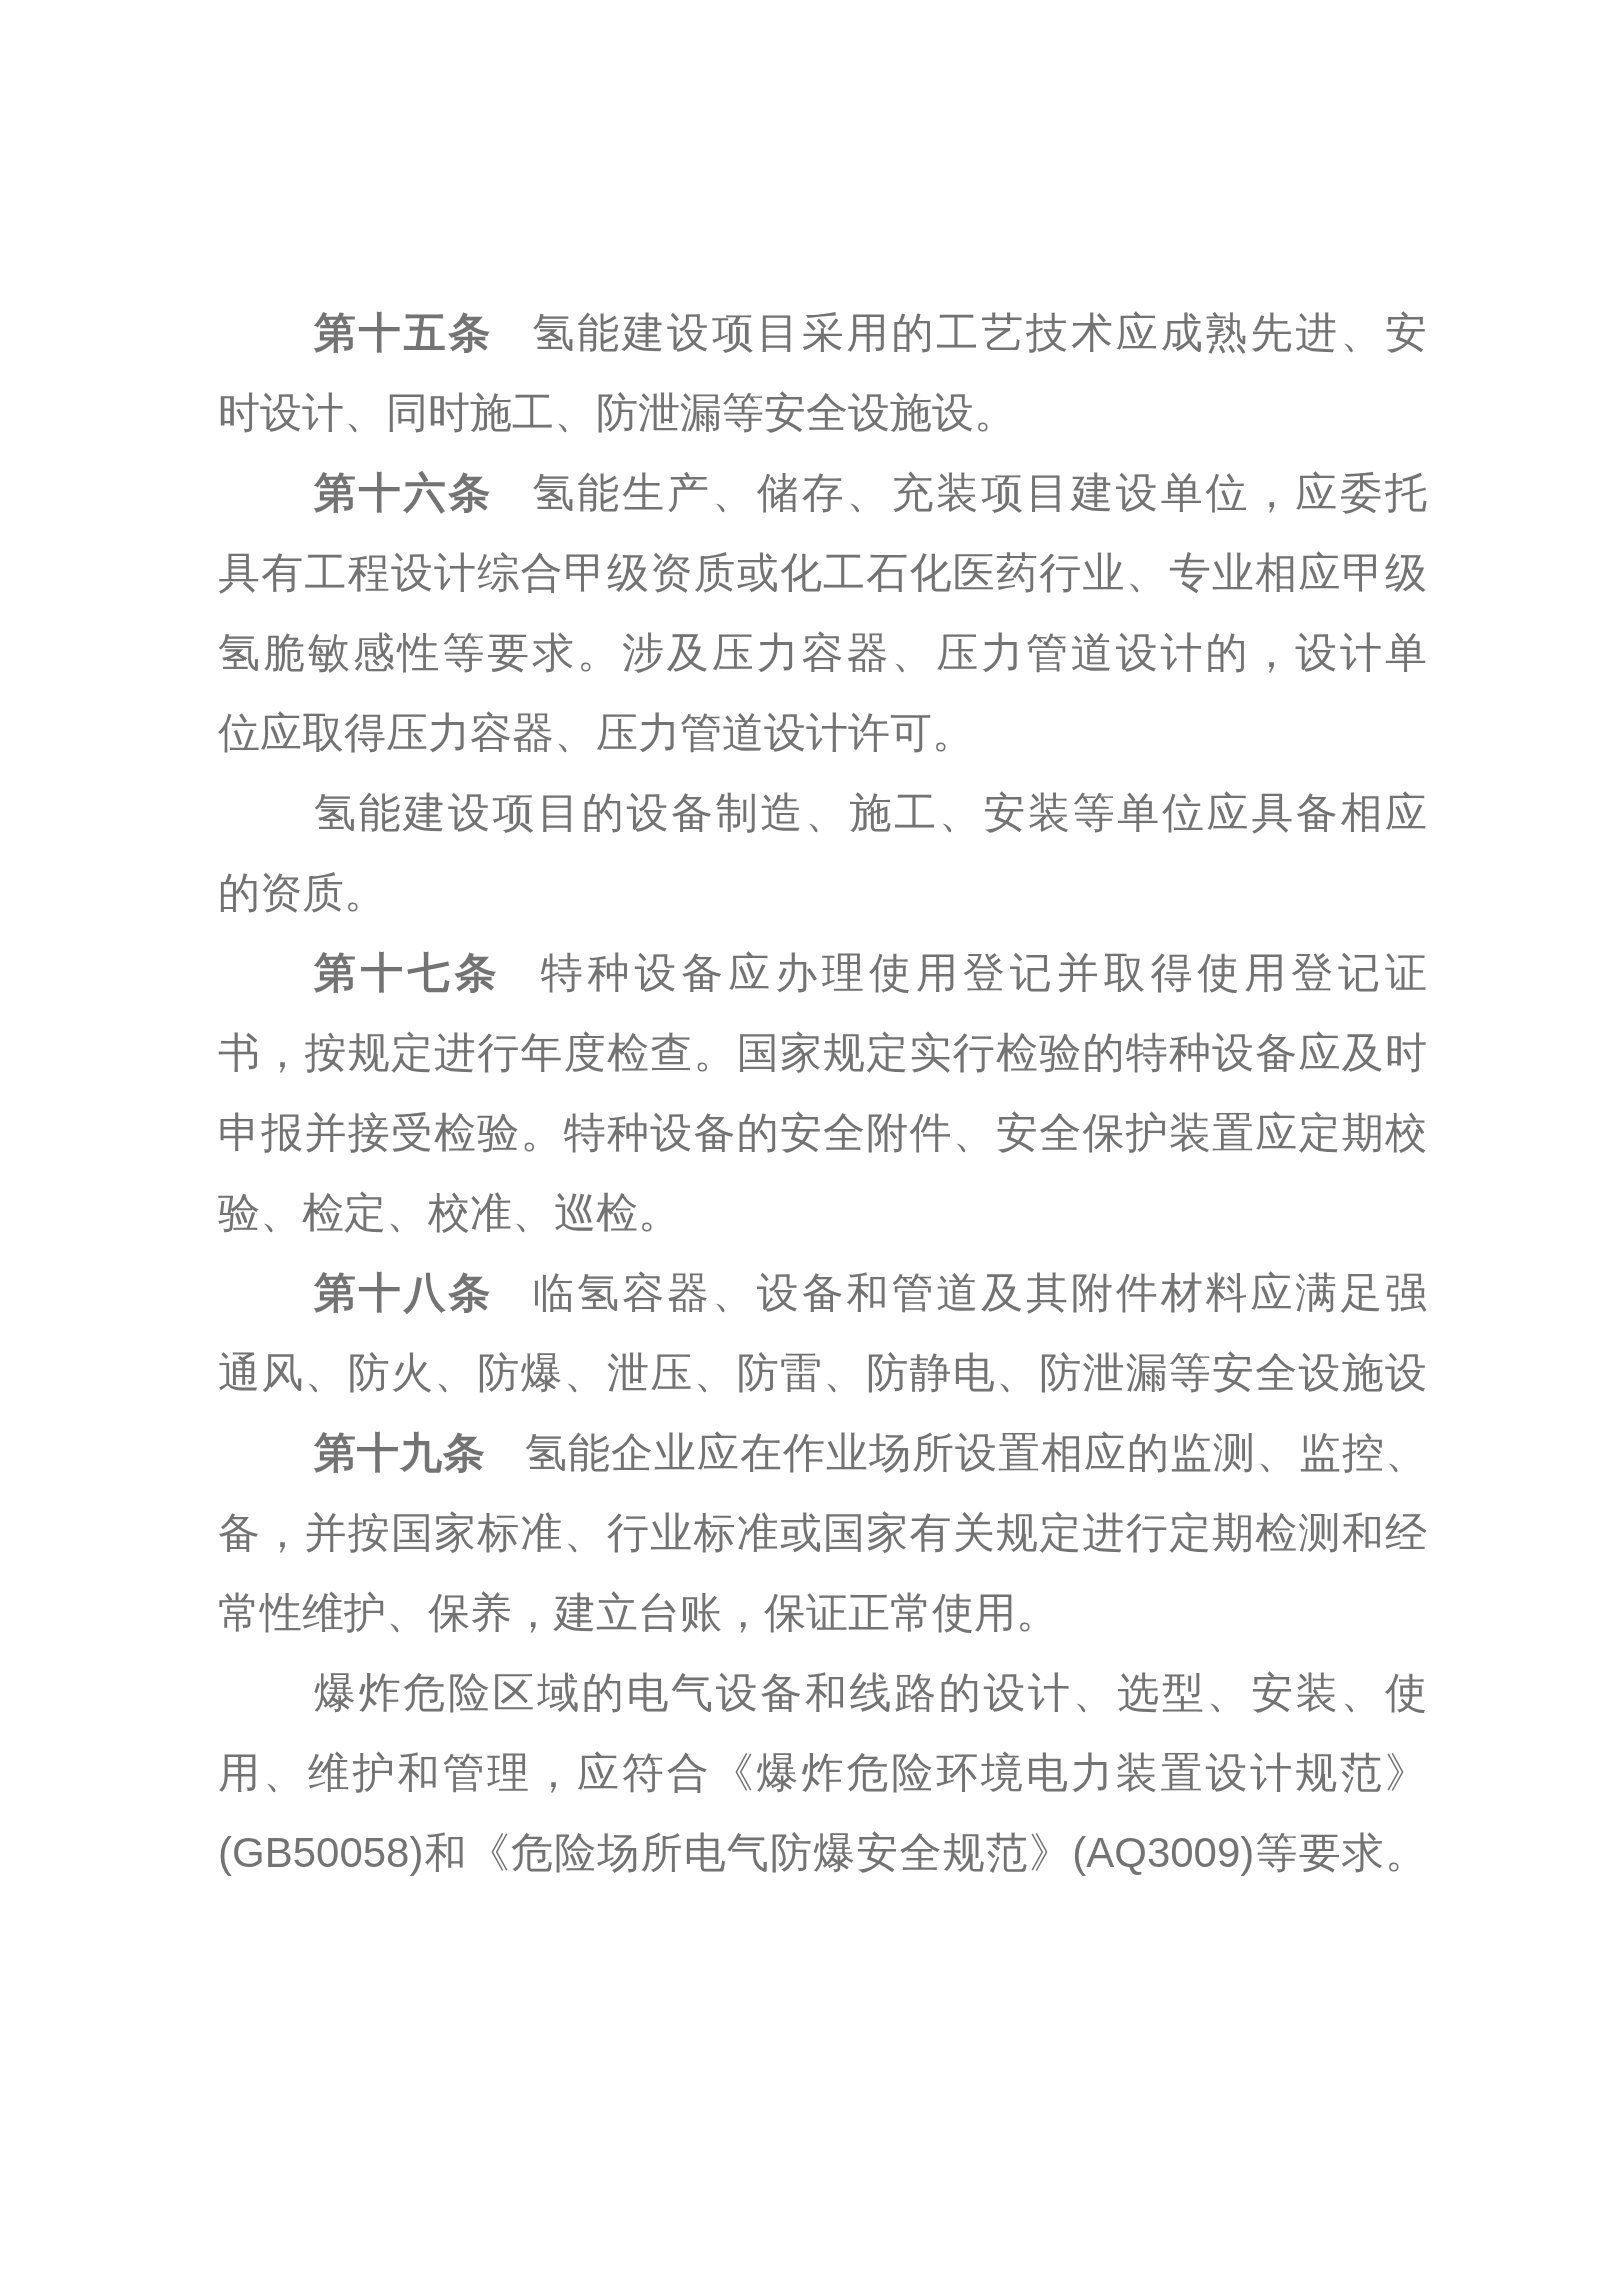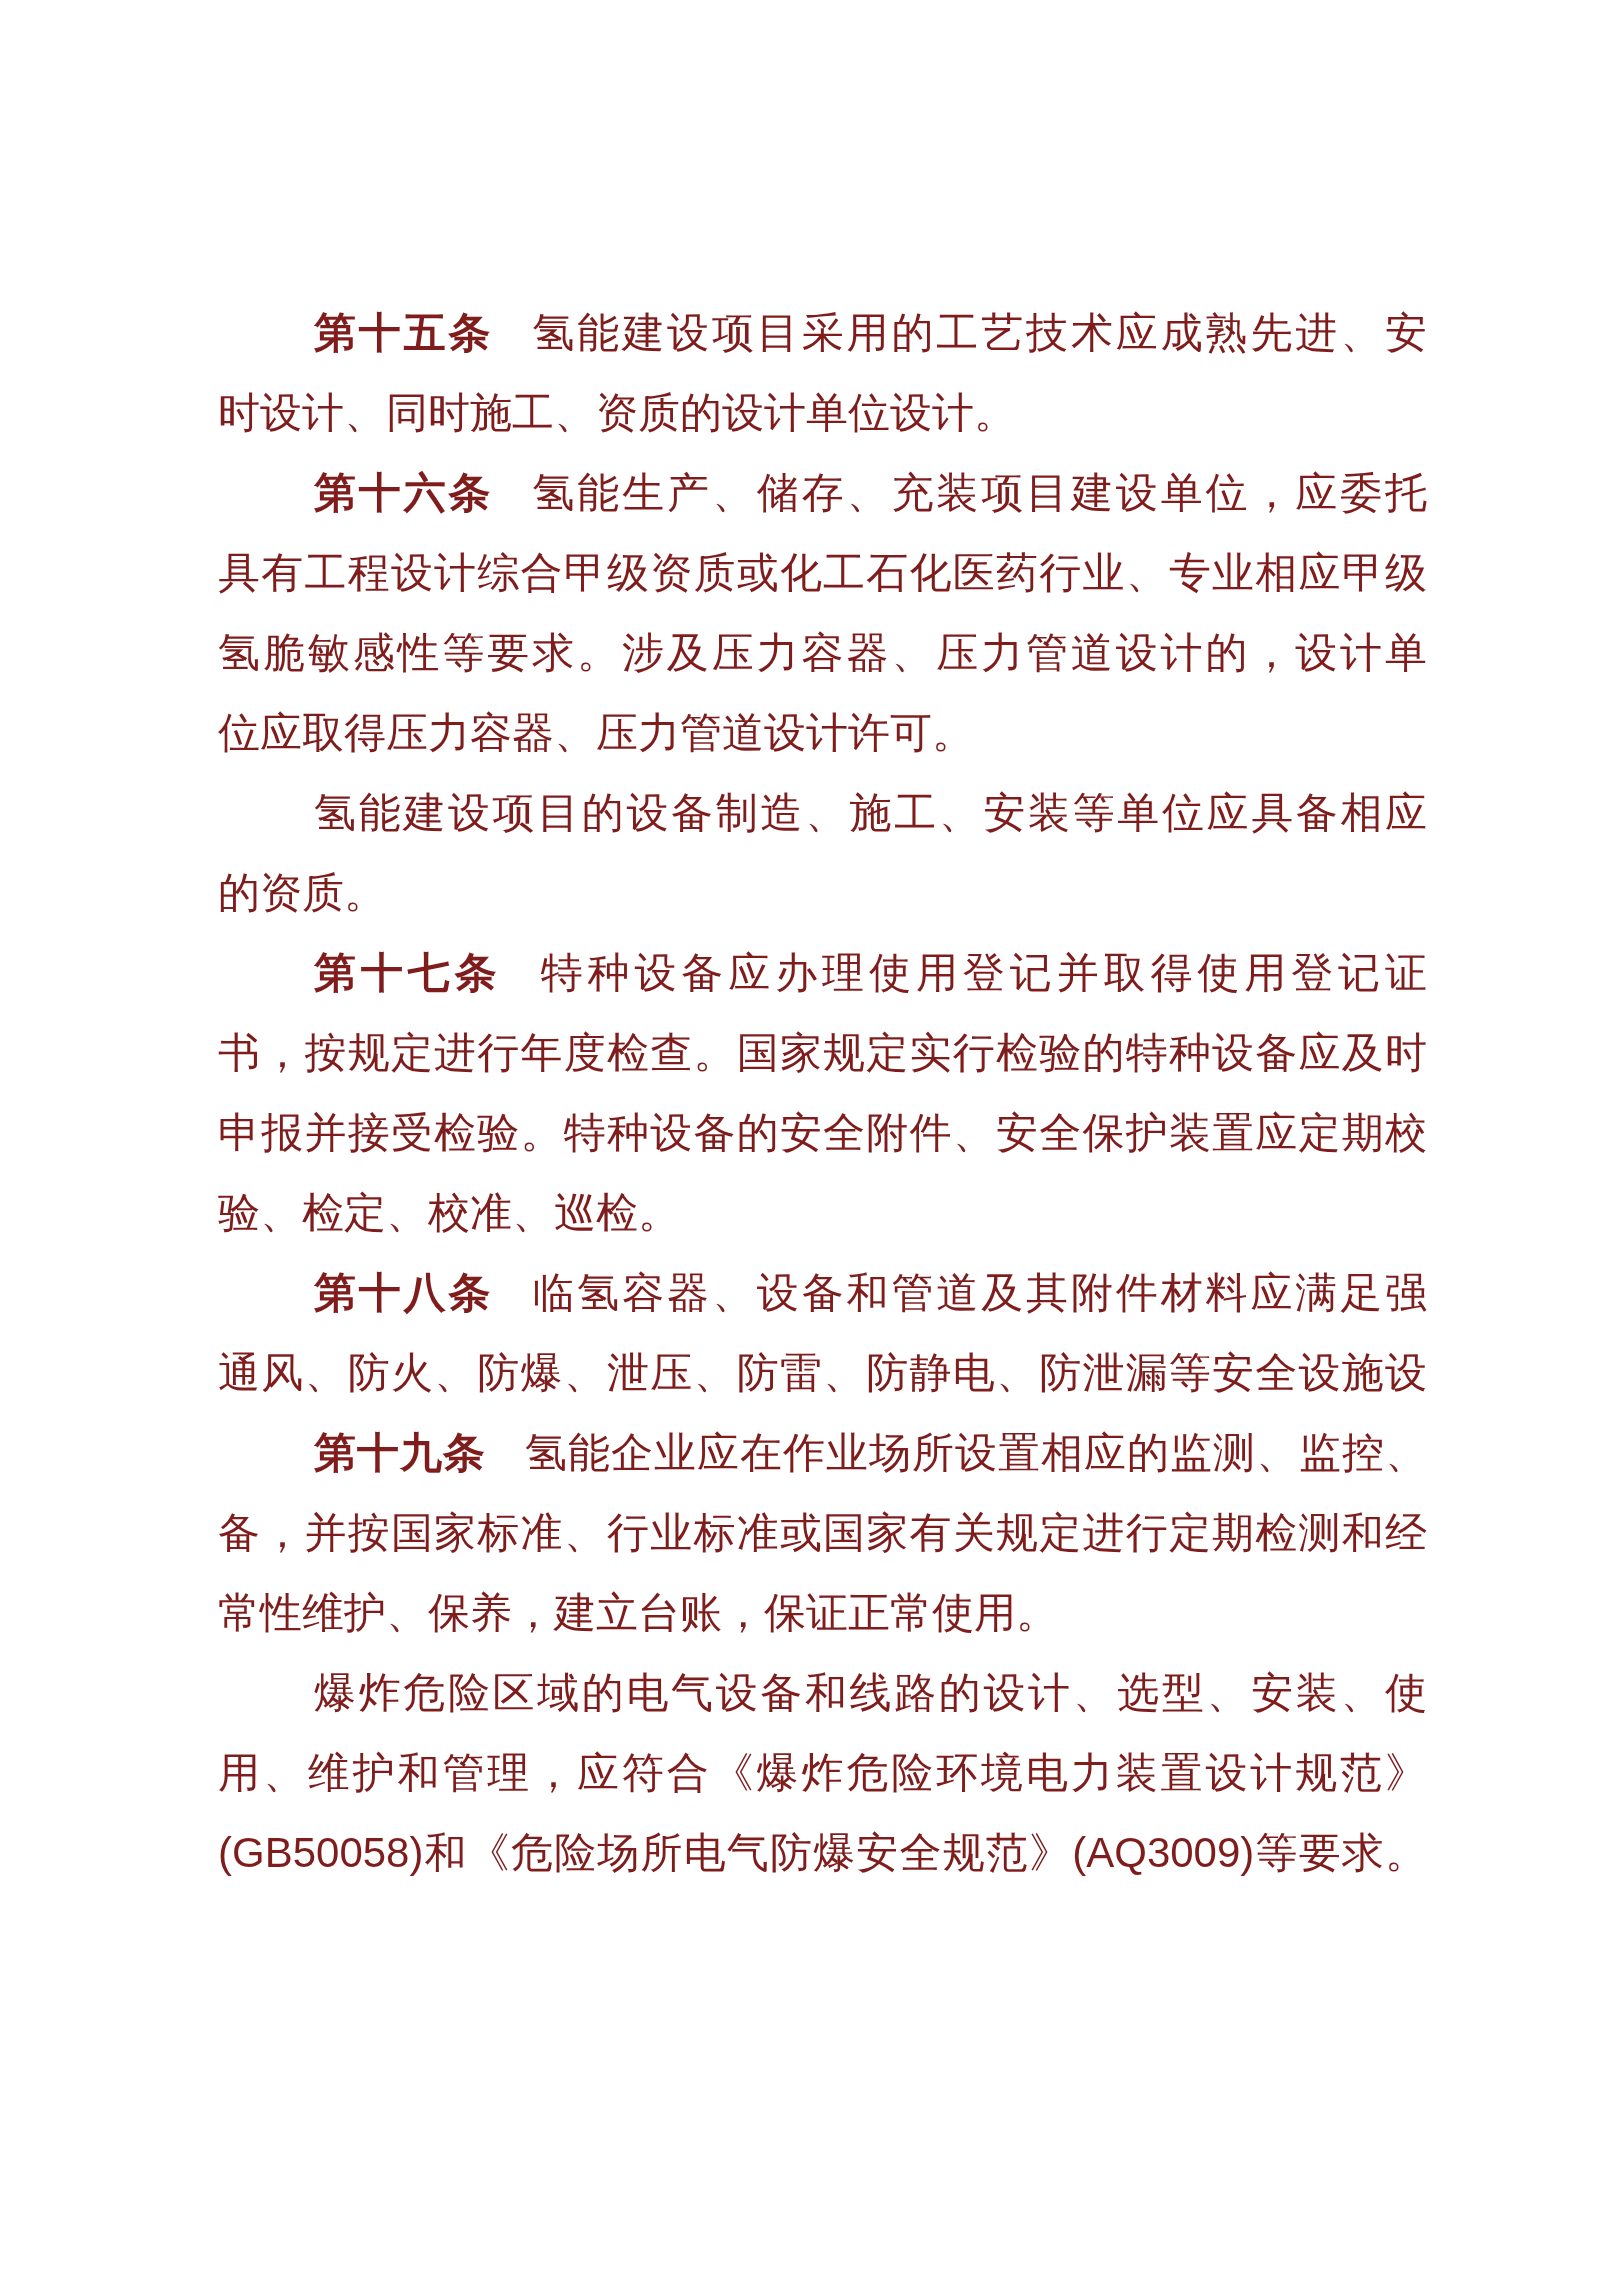--- a/index.html
+++ b/index.html
@@ -24,40 +24,40 @@
   }
   .line {
     height: 80px;
     line-height: 80px;
     font-size: 42px;
     letter-spacing: 0;
     white-space: nowrap;
     text-align: justify;
     text-align-last: justify;
     text-justify: inter-character;
-    color: #7f1d1d;
+    color: #737373;
   }
   .line.para-end {
     text-align-last: left;
   }
   .line.indent {
     padding-left: 96px;
   }
   .article-num {
     font-weight: 700;
     margin-right: 39px;
   }
 </style>
 </head>
 <body>
 
 <div class="page">
   <div class="text-block" id="text-block">
       <div class="line indent"><span class="article-num">第十五条</span><span class="line-text">氢能建设项目采用的工艺技术应成熟先进、安</span></div>
-      <div class="line para-end"><span class="line-text">时设计、同时施工、资质的设计单位设计。</span></div>
+      <div class="line para-end"><span class="line-text">时设计、同时施工、防泄漏等安全设施设。</span></div>
       <div class="line indent"><span class="article-num">第十六条</span><span class="line-text">氢能生产、储存、充装项目建设单位，应委托</span></div>
       <div class="line"><span class="line-text">具有工程设计综合甲级资质或化工石化医药行业、专业相应甲级</span></div>
       <div class="line"><span class="line-text">氢脆敏感性等要求。涉及压力容器、压力管道设计的，设计单</span></div>
       <div class="line para-end"><span class="line-text">位应取得压力容器、压力管道设计许可。</span></div>
       <div class="line indent"><span class="line-text">氢能建设项目的设备制造、施工、安装等单位应具备相应</span></div>
       <div class="line para-end"><span class="line-text">的资质。</span></div>
       <div class="line indent"><span class="article-num">第十七条</span><span class="line-text">特种设备应办理使用登记并取得使用登记证</span></div>
       <div class="line"><span class="line-text">书，按规定进行年度检查。国家规定实行检验的特种设备应及时</span></div>
       <div class="line"><span class="line-text">申报并接受检验。特种设备的安全附件、安全保护装置应定期校</span></div>
       <div class="line para-end"><span class="line-text">验、检定、校准、巡检。</span></div>

